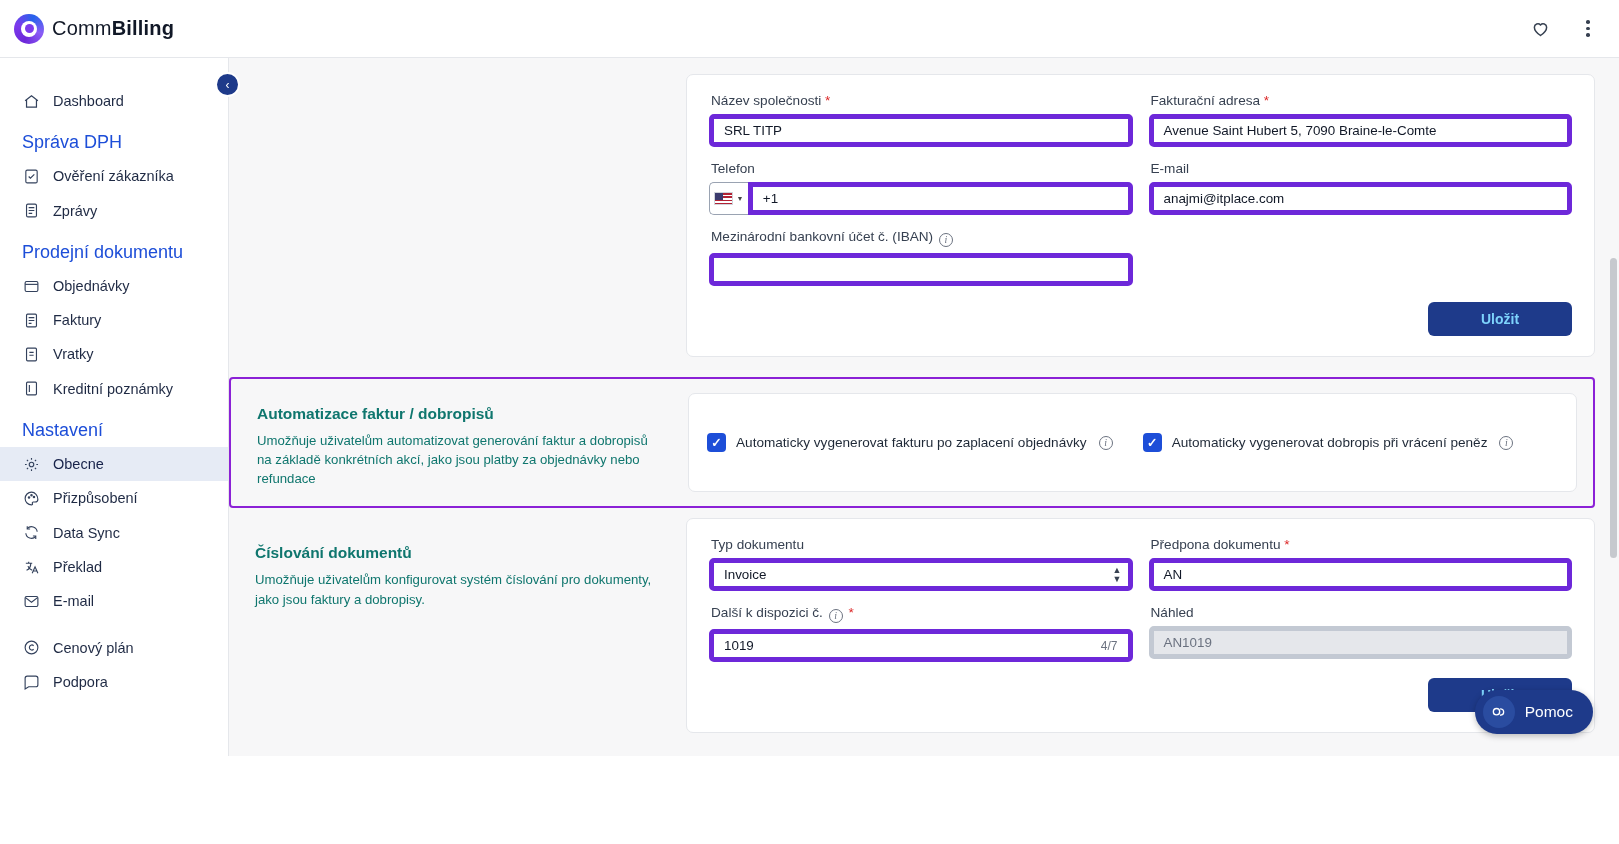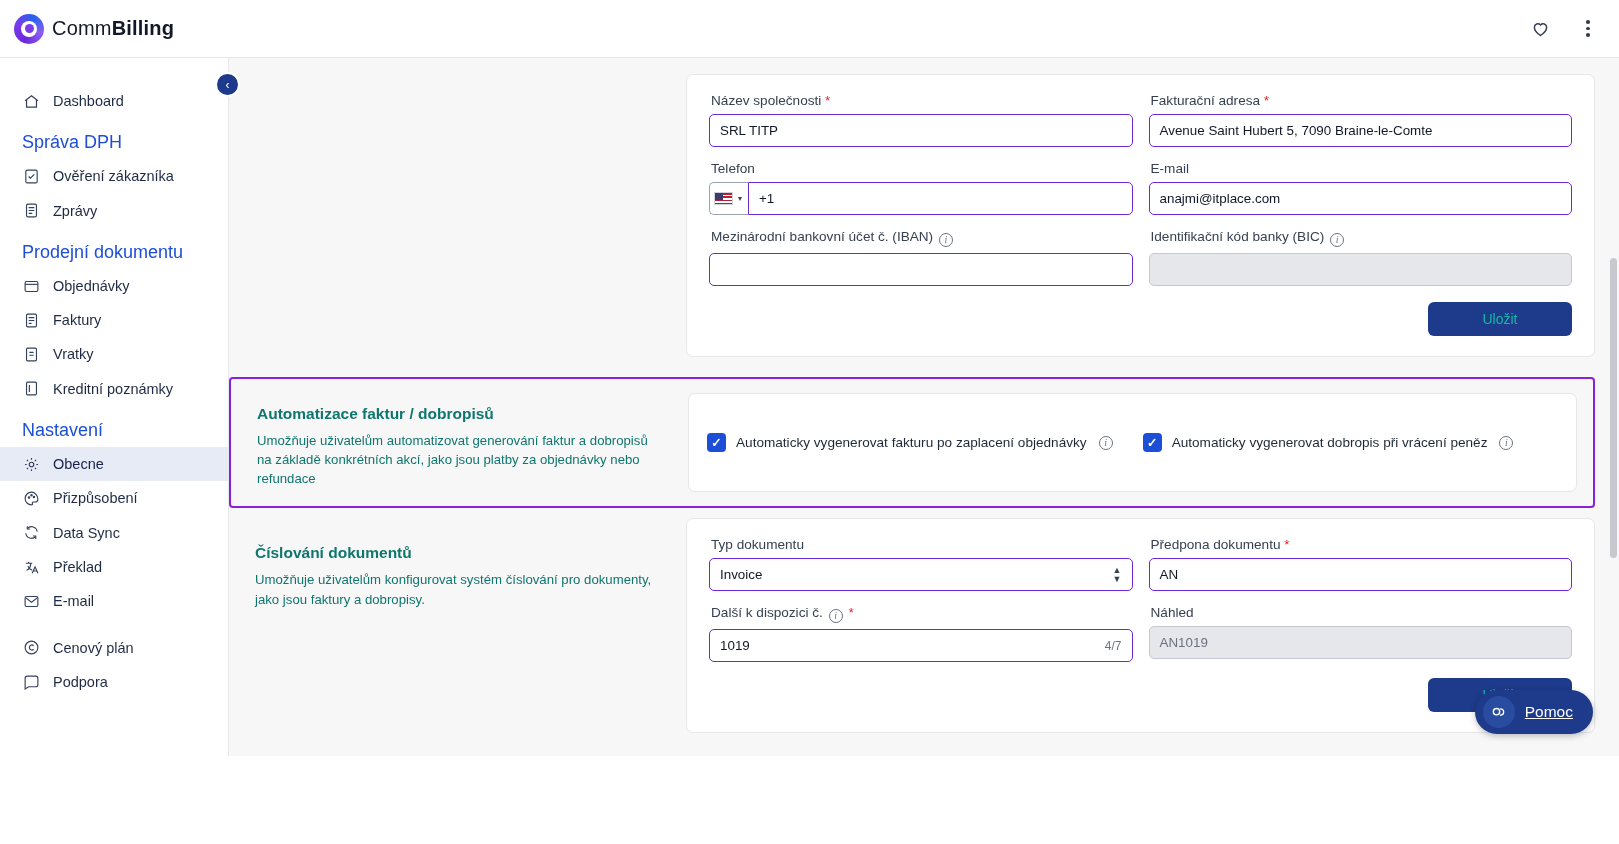--- a/index.html
+++ b/index.html
@@ -160,21 +160,21 @@
   .field label {
     display: block;
     font-size: 13.6px;
     color: #374151;
     margin: 0 0 6px 2px;
   }
   .req { color: #dc2626; }
   .input {
     width: 100%;
     height: 33px;
-    border: 1px solid #6d28d9;
+    border: 5px solid #6d28d9;
     border-radius: 5px;
     background: #fff;
     font-size: 13.4px;
     color: #111827;
     padding: 0 10px;
     display: flex; align-items: center;
     font-family: "Liberation Sans", sans-serif;
   }
   .input.disabled { background: #e5e7eb; border-color: #c3c9d3; color: #6b7280; }
   .input.with-suffix { justify-content: space-between; }
@@ -206,27 +206,27 @@
   .info-i {
     display: inline-flex; align-items: center; justify-content: center;
     width: 14px; height: 14px; border-radius: 50%;
     border: 1.3px solid #6b7280; color: #6b7280;
     font-size: 10px; font-style: italic; font-family: "Liberation Serif", serif;
     vertical-align: -2px; margin: 0 2px;
     line-height: 1;
   }
   .btn-primary {
     background: #1e3a8a;
-    color: #14b8a6;
+    color: #7dd3fc;
     border: none;
     border-radius: 6px;
     height: 34px;
     min-width: 144px;
     font-size: 14px;
-    font-weight: normal;
+    font-weight: bold;
     cursor: pointer;
     font-family: "Liberation Sans", sans-serif;
   }
   .btn-row { display: flex; justify-content: flex-end; margin-top: 16px; }
 
   
   .highlight {
     margin: 20px 0 0 0;
     border: 2.5px solid #8b21d6;
     border-radius: 4px;
@@ -276,21 +276,21 @@
     padding: 0 20px 0 8px;
     cursor: pointer;
     box-shadow: 0 2px 6px rgba(0,0,0,.25);
     z-index: 9;
   }
   .help-fab .bubble {
     width: 32px; height: 32px; border-radius: 50%;
     background: #2a4ca0;
     display: flex; align-items: center; justify-content: center;
   }
-  .help-fab span { font-size: 15.5px; text-decoration: underline; }
+  .help-fab span { font-size: 15.5px; }
 
   .scrollbar {
     position: absolute;
     right: 2px; top: 0;
     width: 7px; height: 100%;
   }
   .scrollbar .thumb {
     position: absolute;
     top: 200px; left: 0;
     width: 7px; height: 300px;
@@ -500,24 +500,20 @@
               <div class="field">
                 <label>E-mail</label>
                 <div class="input">anajmi@itplace.com</div>
               </div>
 
               <div class="field">
                 <label><span>Mezinárodní bankovní účet č. (IBAN)</span> <span class="info-i">i</span></label>
                 <div class="input"></div>
               </div>
 
-              <div class="field">
-                <label><span>Identifikační kód banky (BIC)</span> <span class="info-i">i</span></label>
-                <div class="input disabled"></div>
-              </div>
 
             </div>
             <div class="btn-row">
               <button class="btn-primary">Uložit</button>
             </div>
           </div>
         </div>
 
         <div class="highlight">
           <div class="section-left">

